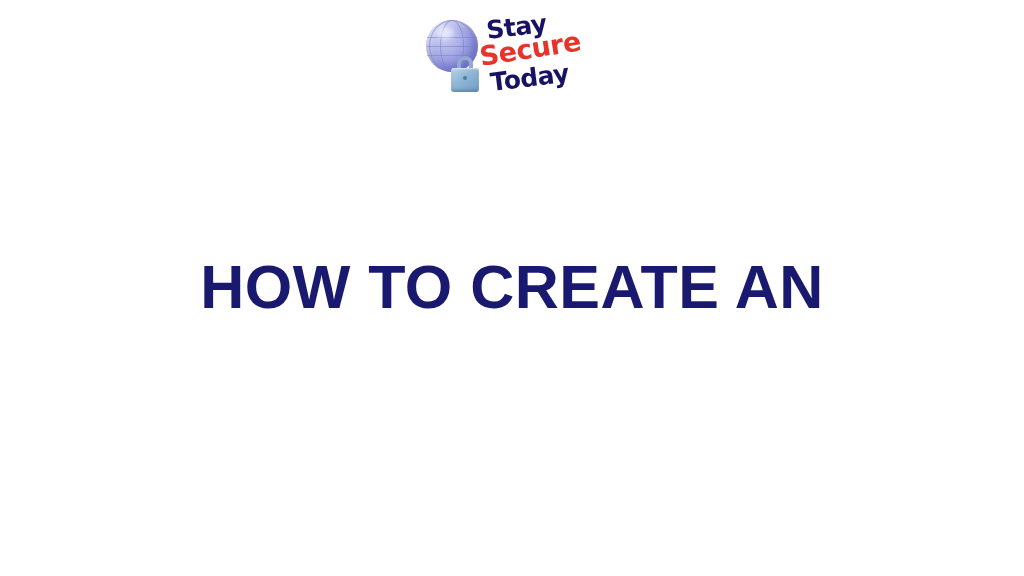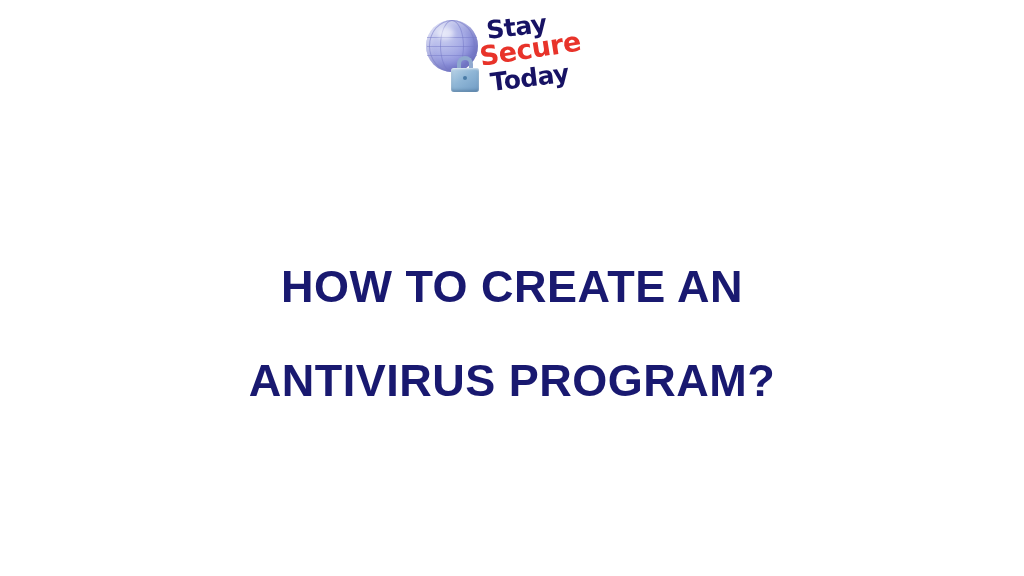--- a/index.html
+++ b/index.html
@@ -174,21 +174,21 @@
     right: 0;
     top: 240px;
     text-align: center;
     padding: 0 40px;
     box-sizing: border-box;
   }
   .headline-line {
     display: block;
     font-family: "Liberation Sans", sans-serif;
     font-weight: bold;
-    font-size: 45px;
+    font-size: 61px;
     line-height: 94px;
     letter-spacing: 0.5px;
     color: #191970;
     white-space: nowrap;
   }
 </style>
 </head>
 <body>
 
 <div class="slide">
@@ -217,16 +217,15 @@
         <span class="logo-word stay">Stay</span>
         <span class="logo-word secure">Secure</span>
         <span class="logo-word today">Today</span>
       </div>
 
     </div>
   </div>
 
   <div class="headline">
     <span class="headline-line">HOW TO CREATE AN</span>
-    <span class="headline-line">ANTIVIRUS PROGRAM?</span>
   </div>
 
 </div>
 
 </body></html>

